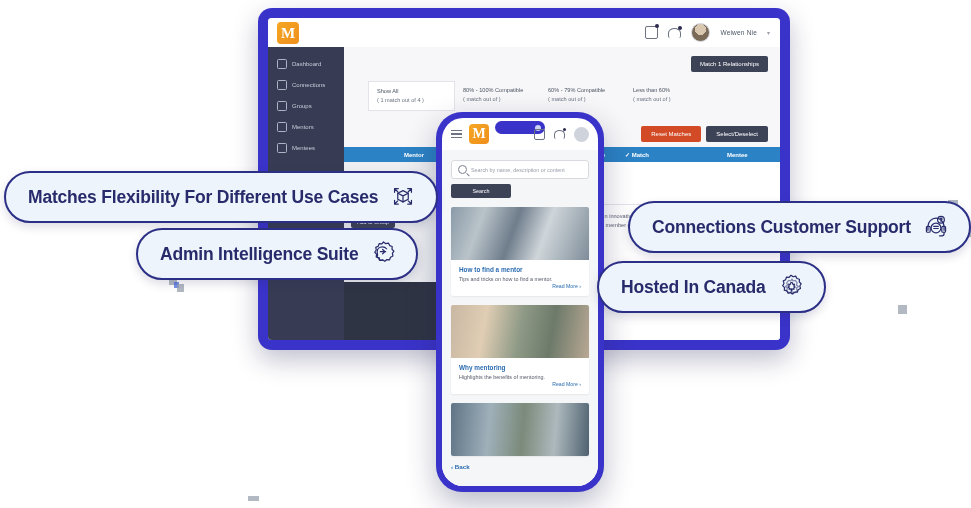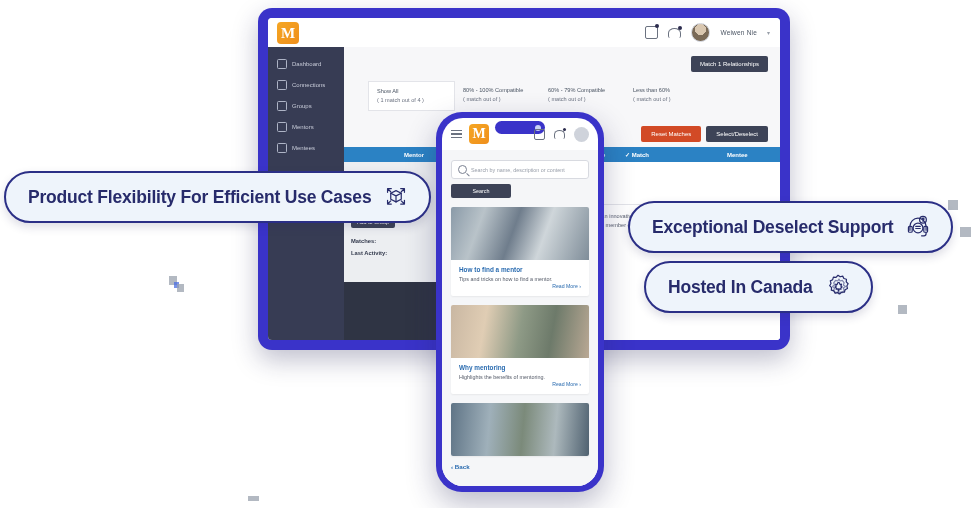--- a/index.html
+++ b/index.html
@@ -163,21 +163,21 @@
   .pill-text{
     font-size:17.5px;font-weight:bold;color:#272b6b;white-space:nowrap;letter-spacing:-.2px;
   }
   .pill-icon{width:30px;height:30px;flex:none;}
   .pill-icon svg{display:block;width:30px;height:30px;}
 
   #pill-cost{left:225px;top:112px;}
   #pill-flex{left:4px;top:171px;}
   #pill-admin{left:136px;top:228px;}
   #pill-support{left:628px;top:201px;}
-  #pill-canada{left:644px;top:261px;}
+  #pill-canada{left:597px;top:261px;}
 </style>
 </head>
 <body>
 
 <div class="stage">
 
   <div class="sq" style="left:169px;top:276px;width:8px;height:9px;"></div>
   <div class="sq blue" style="left:174px;top:282px;width:5px;height:6px;"></div>
   <div class="sq" style="left:177px;top:284px;width:7px;height:8px;"></div>
   <div class="sq" style="left:248px;top:496px;width:11px;height:5px;"></div>
@@ -359,36 +359,46 @@
           <span>‹</span>
           <span>Back</span>
         </div>
       </div>
 
     </div>
   </div>
 
 
   <div class="pill" id="pill-flex">
-    <span class="pill-text">Product Flexibility For Efficient  Use Cases</span>
+    <span class="pill-text">Matches Flexibility For Different  Use Cases</span>
     <span class="pill-icon">
       <svg viewBox="0 0 32 32" fill="none" stroke="#272b6b" stroke-width="1.3" stroke-linecap="round" stroke-linejoin="round">
         <path d="M16 9.2 21.6 12v6.4L16 21.2l-5.6-2.8V12z"></path>
         <path d="M10.4 12 16 14.8 21.6 12M16 14.8v6.4"></path>
         <path d="M7 11V7h4M7 7l3.4 3.4"></path>
         <path d="M25 11V7h-4M25 7l-3.4 3.4"></path>
         <path d="M7 19.5v4h4M7 23.5l3.4-3.4"></path>
         <path d="M25 19.5v4h-4M25 23.5l-3.4-3.4"></path>
       </svg>
     </span>
   </div>
 
+  <div class="pill" id="pill-admin">
+    <span class="pill-text">Admin Intelligence Suite</span>
+    <span class="pill-icon">
+      <svg viewBox="0 0 32 32" fill="none" stroke="#272b6b" stroke-width="1.3" stroke-linecap="round" stroke-linejoin="round">
+        <path d="M16.5 3.2 19 5l2.8-.6 1.3 2.6 2.7 1-.2 2.9 2 2.1-1.6 2.4.6 2.8-2.6 1.2-1 2.8-2.9-.3-2.2 1.9-2.3-1.6-2.8.5-1.2-2.6-2.8-1 .3-2.9-1.9-2.1 1.6-2.4-.5-2.8 2.6-1.2 1-2.8 2.9.3z"></path>
+        <path d="M19.8 10.4c-1-1.3-2.6-2.1-4.4-2.1-3.2 0-5.6 2.4-5.6 5.4 0 1.4.4 2.3.4 3.3 0 .9-.5 1.4-.5 2.1 0 .5.4.8 1 .8h1.1v1.6c0 .7.5 1.2 1.2 1.2h2.3"></path>
+        <path d="M13.2 13.5h5.6M15.6 11.2l2.6 2.3-2.6 2.3"></path>
+      </svg>
+    </span>
+  </div>
 
   <div class="pill" id="pill-support">
-    <span class="pill-text">Exceptional Deselect Support</span>
+    <span class="pill-text">Connections Customer Support</span>
     <span class="pill-icon">
       <svg viewBox="0 0 32 32" fill="none" stroke="#272b6b" stroke-width="1.3" stroke-linecap="round" stroke-linejoin="round">
         <circle cx="16" cy="17" r="5.2"></circle>
         <path d="M13.6 15.4h4.8M13.6 17.6h4.8"></path>
         <path d="M7.4 19.5v-4.2C7.4 10.5 11.3 6.6 16 6.6s8.6 3.9 8.6 8.7v4.2"></path>
         <path d="M7 15.4h1.6c.7 0 1.2.5 1.2 1.2v3.8c0 .7-.5 1.2-1.2 1.2H7c-.7 0-1.2-.5-1.2-1.2v-3.8c0-.7.5-1.2 1.2-1.2z"></path>
         <path d="M23.4 15.4H25c.7 0 1.2.5 1.2 1.2v3.8c0 .7-.5 1.2-1.2 1.2h-1.6c-.7 0-1.2-.5-1.2-1.2v-3.8c0-.7.5-1.2 1.2-1.2z"></path>
         <path d="M24.6 21.6v1.6c0 1.2-1 2.2-2.2 2.2h-2.6"></path>
         <circle cx="21.3" cy="8.3" r="3.6"></circle>
         <path d="M20.4 7.4c.1-.5.5-.8 1-.8.6 0 1 .4 1 .9 0 .8-1 .8-1 1.5M21.4 10h.01"></path>

